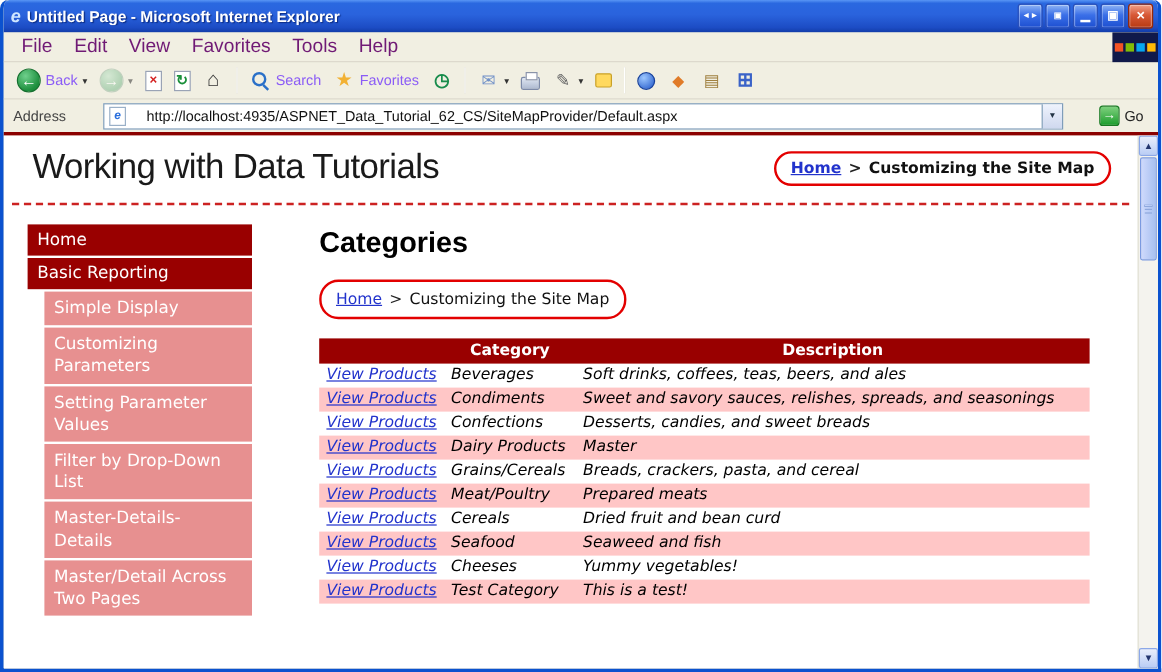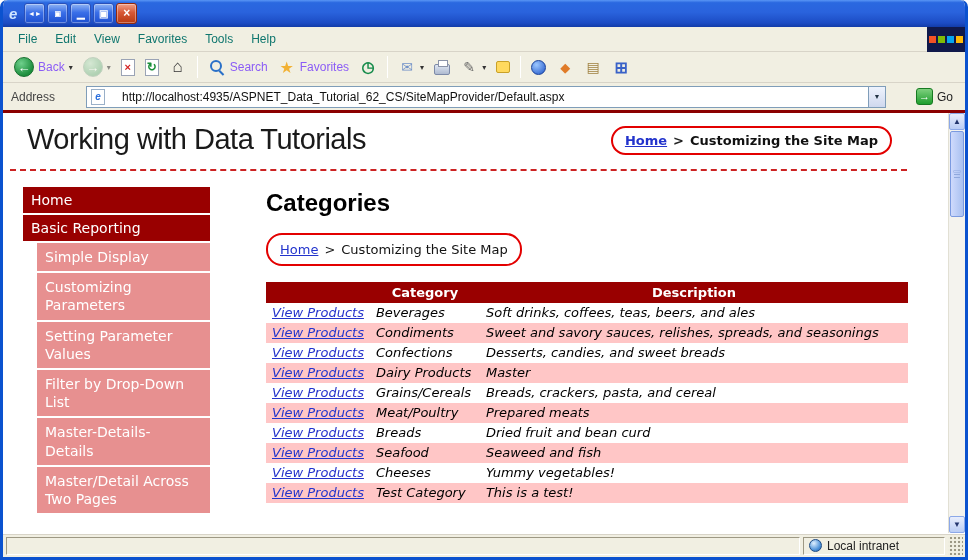--- a/index.html
+++ b/index.html
@@ -26,21 +26,21 @@
     color: #fff; font-weight: bold; font-size: 10px; line-height: 19px; cursor: pointer;
     background: linear-gradient(180deg, #8fb4f4 0%, #3a6fe8 45%, #1d4fd0 100%);
     border: 1px solid #2a50b8; box-shadow: inset 0 0 0 1px rgba(255,255,255,.35);
   }
   .wbtn.aux { font-size: 7px; }
   .wbtn.close { background: linear-gradient(180deg, #f0a088 0%, #d75836 45%, #b83a12 100%); border-color: #93290c; font-size: 12px; }
 
   
   .menubar { height: 25px; flex: none; display: flex; align-items: center; background: #f1efe2; border-bottom: 1px solid #d8d4c8; padding-left: 6px; }
   .menu-items { display: flex; }
-  .menu-item { padding: 4px 9px; font-size: 12px; color: #0f766e; cursor: default; }
+  .menu-item { padding: 4px 9px; font-size: 16px; color: #701a75; cursor: default; }
   .throbber { margin-left: auto; width: 38px; height: 25px; background: #10194a; display: flex; flex-wrap: wrap; align-content: center; justify-content: center; width: 38px; }
   .throbber i { width: 7px; height: 7px; margin: 1px; display: block; }
   .throbber .fr { background: #f35325; } .throbber .fg { background: #81bc06; }
   .throbber .fb { background: #05a6f0; } .throbber .fy { background: #ffba08; }
 
   
   .toolbar { height: 31px; flex: none; display: flex; align-items: center; background: #f1efe2; border-bottom: 1px solid #d8d4c8; padding: 0 6px; }
   .tb-btn { display: flex; align-items: center; gap: 4px; padding: 2px 5px; height: 26px; border-radius: 3px; cursor: pointer; }
   .tb-btn.disabled { opacity: .55; }
   .tb-label { font-size: 12px; color: #8b5cf6; white-space: nowrap; }
@@ -77,21 +77,21 @@
   .page-icon { width: 14px; height: 16px; margin: 0 4px 0 2px; background: #fff; border: 1px solid #9ab0c8; color: #2a6fdd; font-size: 10px; font-weight: bold; font-style: italic; text-align: center; line-height: 14px; flex: none; }
   .addr-input { flex: 1; border: none; outline: none; font-size: 12px; font-family: "Liberation Sans", sans-serif; color: #111; height: 18px; padding-left: 13px; }
   .addr-drop { width: 17px; height: 20px; background: linear-gradient(#eef3fd, #cfd8ee); border-left: 1px solid #7f9db9; text-align: center; font-size: 7px; line-height: 20px; color: #234; cursor: pointer; flex: none; }
   .go-btn { display: flex; align-items: center; gap: 4px; padding: 0 8px 0 6px; height: 24px; cursor: pointer; }
   .go-icon { width: 17px; height: 17px; border-radius: 3px; background: linear-gradient(#7ed07e, #1e9e2e); border: 1px solid #177a22; color: #fff; font-weight: bold; font-size: 11px; line-height: 15px; text-align: center; }
   .go-label { font-size: 12px; color: #222; }
 
   .red-rule { height: 3px; flex: none; background: #8b0000; }
 
   
-  .content-wrap { flex: 1; position: relative; background: #fff; overflow: hidden; display: flex; gap: 34px; }
+  .content-wrap { flex: 1; position: relative; background: #fff; overflow: hidden; display: flex; }
   .page { width: calc(100% - 17px); height: 100%; overflow: hidden; position: relative; font-family: "DejaVu Sans", sans-serif; }
 
   .page-header { position: relative; height: 56px; padding: 10px 20px 0 24px; }
   .site-title { font-family: "Liberation Sans", sans-serif; font-size: 29px; font-weight: 400; color: #1a1a1a; letter-spacing: -0.5px; }
   .annot { display: inline-flex; align-items: center; gap: 6px; border: 2px solid #e30000; border-radius: 16px; font-size: 13px; white-space: nowrap; }
   .crumb-top { position: absolute; right: 22px; top: 13px; padding: 5px 12px; font-weight: bold; }
   .crumb-link { color: #2233cc; text-decoration: underline; cursor: pointer; }
   .crumb-sep { color: #222; }
   .crumb-cur { color: #111; }
   .dashed-sep { margin: 0 7px; border-top: 2px dashed #cc2222; }
@@ -135,20 +135,21 @@
   .zone-icon { width: 13px; height: 13px; border-radius: 50%; background: radial-gradient(circle at 35% 30%, #dff0ff, #4a90d8 65%, #2a5a9c); border: 1px solid #1d4a84; flex: none; }
   .grip { width: 15px; height: 18px; background-image: radial-gradient(#9c9884 1px, transparent 1.6px); background-size: 4px 4px; background-position: 1px 3px; }
 </style>
 </head>
 <body>
 
 <div class="window">
 
   <div class="titlebar">
     <span class="title-icon">e</span>
+    <span class="title-text">Untitled Page - Microsoft Internet Explorer</span>
     <span class="title-controls">
         <span class="wbtn aux">◄►</span>
         <span class="wbtn aux">▣</span>
         <span class="wbtn blue">▁</span>
         <span class="wbtn blue">▣</span>
         <span class="wbtn close">×</span>
       </span>
   </div>
 
   <div class="menubar">
@@ -313,21 +314,21 @@
                   <td class="col-cat">Grains/Cereals</td>
                   <td class="col-desc">Breads, crackers, pasta, and cereal</td>
                 </tr>
                 <tr class="alt">
                   <td class="col-link"><a class="vp-link">View Products</a></td>
                   <td class="col-cat">Meat/Poultry</td>
                   <td class="col-desc">Prepared meats</td>
                 </tr>
                 <tr>
                   <td class="col-link"><a class="vp-link">View Products</a></td>
-                  <td class="col-cat">Breads</td>
+                  <td class="col-cat">Cereals</td>
                   <td class="col-desc">Dried fruit and bean curd</td>
                 </tr>
                 <tr class="alt">
                   <td class="col-link"><a class="vp-link">View Products</a></td>
                   <td class="col-cat">Seafood</td>
                   <td class="col-desc">Seaweed and fish</td>
                 </tr>
                 <tr>
                   <td class="col-link"><a class="vp-link">View Products</a></td>
                   <td class="col-cat">Cheeses</td>
@@ -346,22 +347,14 @@
 
     <div class="vscroll">
       <div class="sb-btn">▲</div>
       <div class="sb-track">
         <div class="sb-thumb"></div>
       </div>
       <div class="sb-btn down">▼</div>
     </div>
   </div>
 
-  <div class="statusbar">
-    <span class="status-panel left"></span>
-    <span class="status-panel zone">
-      <span class="zone-icon"></span>
-      <span>Local intranet</span>
-    </span>
-    <span class="grip"></span>
-  </div>
 
 </div>
 
 </body></html>

